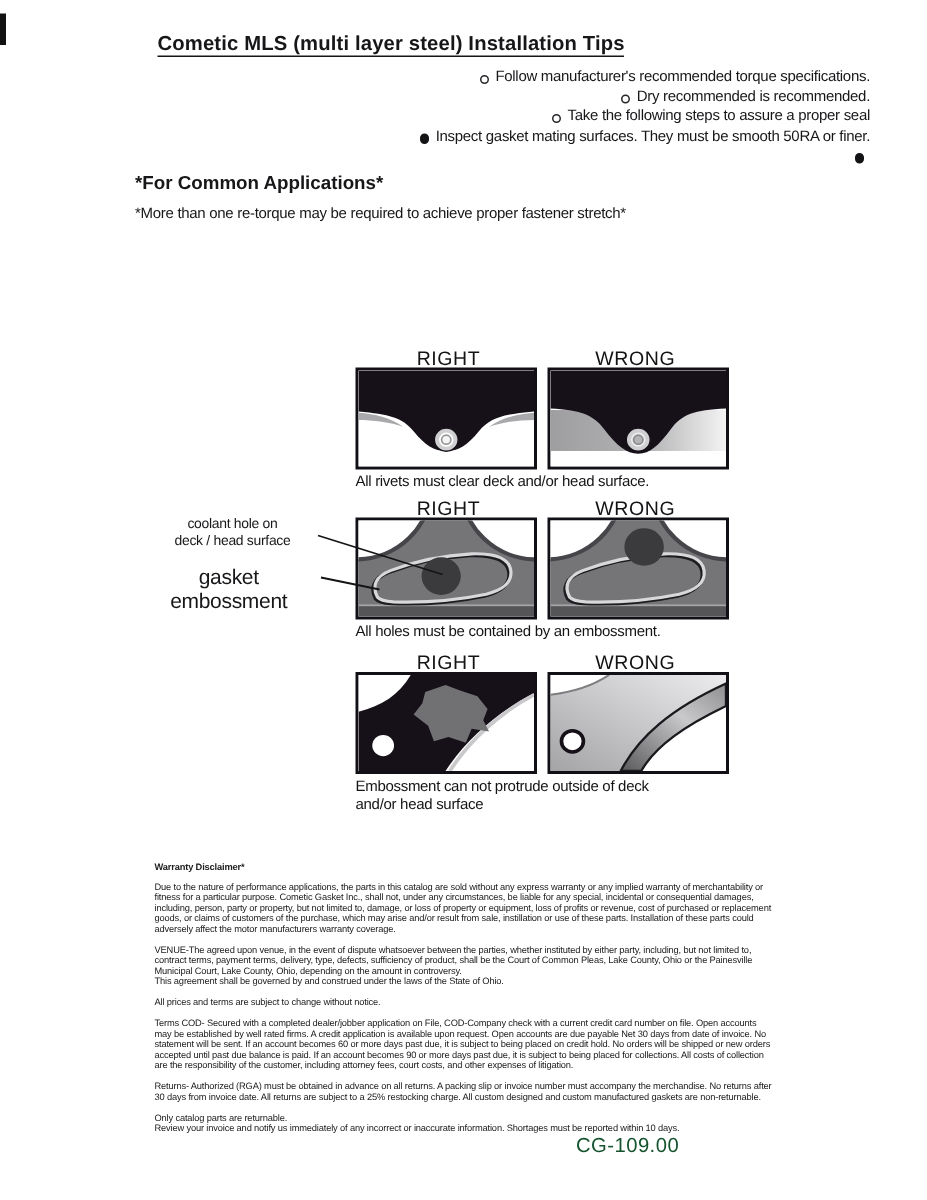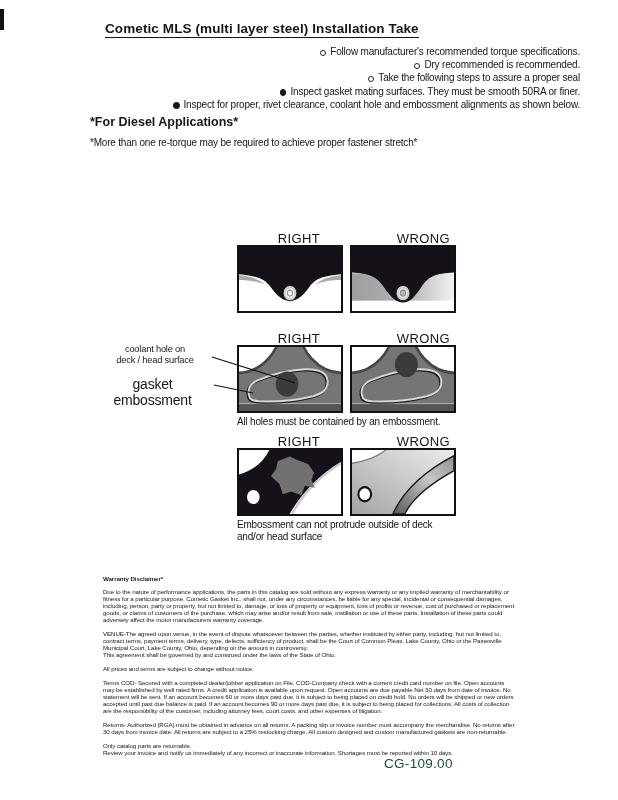--- a/index.html
+++ b/index.html
@@ -25,21 +25,21 @@
   }
   .bullet.lvl2 .marker{
     width:4.5px;height:4.5px;background:#141416;border-color:#141416;margin-left:28px;
   }
   
   .diesel{left:90px;top:116px;width:420px;font-size:10px;letter-spacing:-.2px;line-height:13.3px;}
   .diesel-h{font-size:12.5px;font-weight:bold;letter-spacing:0;margin-bottom:7px;}
   .diesel p{margin:0 0 13px 0;}
   
   .diagrams{left:237px;top:231px;width:249px;}
-  .diag-row{position:absolute;left:0;width:219px;}
+  .diag-row{position:absolute;left:0;width:249px;}
   .row1{top:0;}.row2{top:100px;}.row3{top:203px;}
   .diag-labels{display:flex;height:13px;margin-bottom:1px;}
   .diag-labels span{flex:0 0 124px;text-align:center;font-size:13px;letter-spacing:.4px;color:#141416;}
   .diag-labels span:last-child{flex:0 0 125px;}
   .diag-boxes{display:flex;gap:7px;}
   .art{width:117px;height:64px;border:2px solid #121016;display:block;background:#fff;}
   .diag-caption{font-size:10px;letter-spacing:-.2px;line-height:11.5px;margin-top:3px;color:#141416;}
   .row3 .diag-caption{width:218px;}
   
   .coolant-label{left:100px;top:344px;width:110px;text-align:center;font-size:9.3px;line-height:10.8px;letter-spacing:-.2px;}
@@ -51,47 +51,46 @@
   .fineprint p{margin:0 0 7px 0;}
   .fineprint p.tight{margin:0;}
   
   .pagenum{left:384px;top:756px;font-size:13.5px;letter-spacing:.3px;color:#14532d;}
 </style>
 </head>
 <body>
 
 <div class="abs artifact"></div>
 
-<div class="abs title">Cometic MLS (multi layer steel) Installation Take</div>
+<div class="abs title">Cometic MLS (multi layer steel) Installation Tips</div>
 
 <div class="abs bullets">
   <div class="bullet lvl1">
     <span class="marker"></span>
     <span>Follow manufacturer's recommended torque specifications.</span>
   </div>
   <div class="bullet lvl1">
     <span class="marker"></span>
     <span>Dry recommended is recommended.</span>
   </div>
   <div class="bullet lvl1">
     <span class="marker"></span>
     <span>Take the following steps to assure a proper seal</span>
   </div>
   <div class="bullet lvl2">
     <span class="marker"></span>
     <span>Inspect gasket mating surfaces.  They must be smooth 50RA or finer.</span>
   </div>
   <div class="bullet lvl2">
     <span class="marker"></span>
-    <span>Inspect for proper, rivet clearance, coolant hole and embossment alignments as shown below.</span>
   </div>
 </div>
 
 <div class="abs diesel">
-  <div class="diesel-h">*For Diesel Applications*</div>
+  <div class="diesel-h">*For Common Applications*</div>
   <p>*More than one re-torque may be required to achieve proper fastener stretch*</p>
 </div>
 
 <div class="abs diagrams">
 
   <div class="diag-row row1">
     <div class="diag-labels">
       <span>RIGHT</span>
       <span>WRONG</span>
     </div>
@@ -114,20 +113,21 @@
           </linearGradient>
         </defs>
         <rect x="0" y="0" width="120" height="68" fill="#ffffff"></rect>
         <rect x="0" y="28" width="120" height="29" fill="url(#g-deck)"></rect>
         <path d="M0,0 H120 V27 C98,28 90,31 82,42 C74,53 68,59 60,59 C52,59 45,53 37,42 C29,31 20,28 0,27 Z" fill="#161019"></path>
         <circle cx="60" cy="49" r="8.2" fill="#cfcfd1" stroke="#161019" stroke-width="1"></circle>
         <circle cx="60" cy="49" r="5" fill="#ededed"></circle>
         <circle cx="60" cy="49" r="3.2" fill="#b4b4b6" stroke="#8c8c8e" stroke-width="1.2"></circle>
       </svg>
     </div>
+    <div class="diag-caption">All rivets must clear deck and/or head surface.</div>
   </div>
 
   <div class="diag-row row2">
     <div class="diag-labels">
       <span>RIGHT</span>
       <span>WRONG</span>
     </div>
     <div class="diag-boxes">
       <svg class="art" viewBox="0 0 121 69" preserveAspectRatio="none">
         <rect x="0" y="0" width="121" height="69" fill="#757578"></rect>

